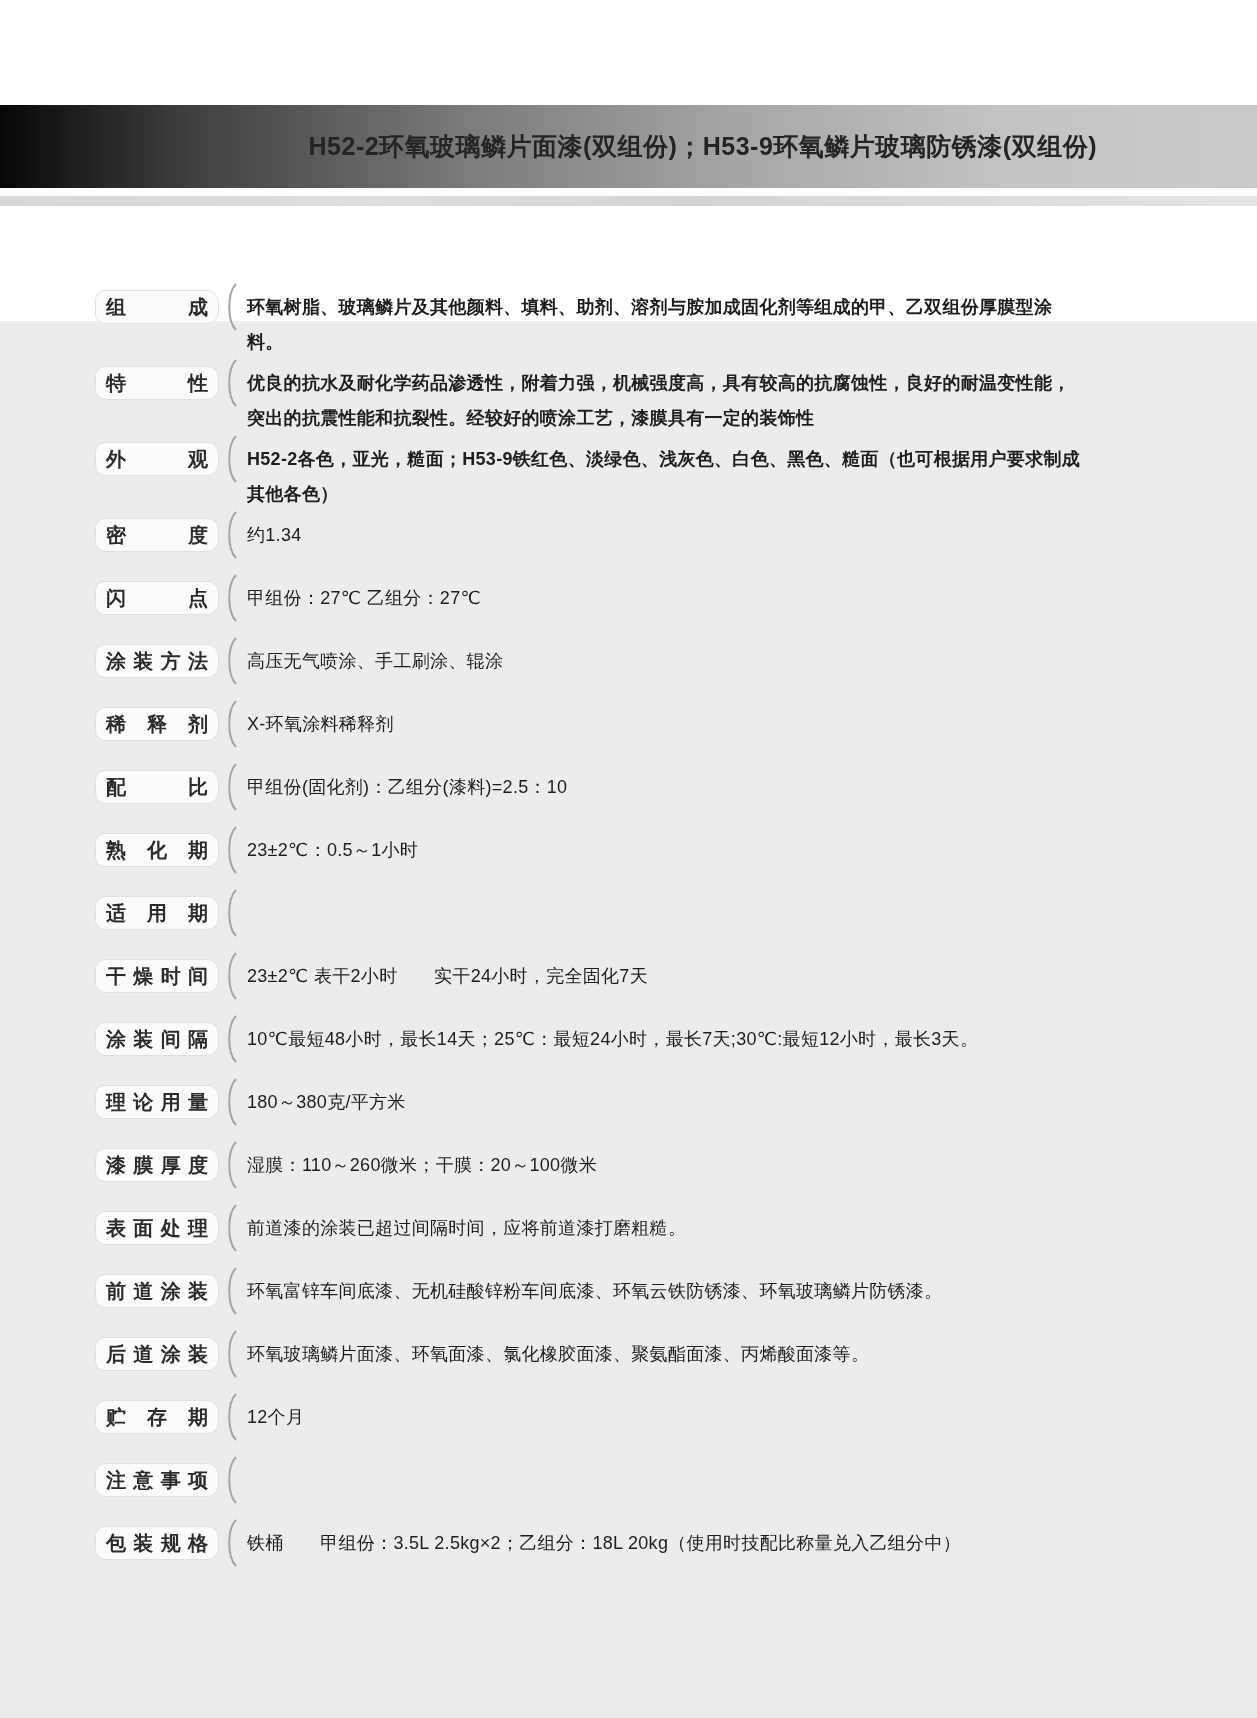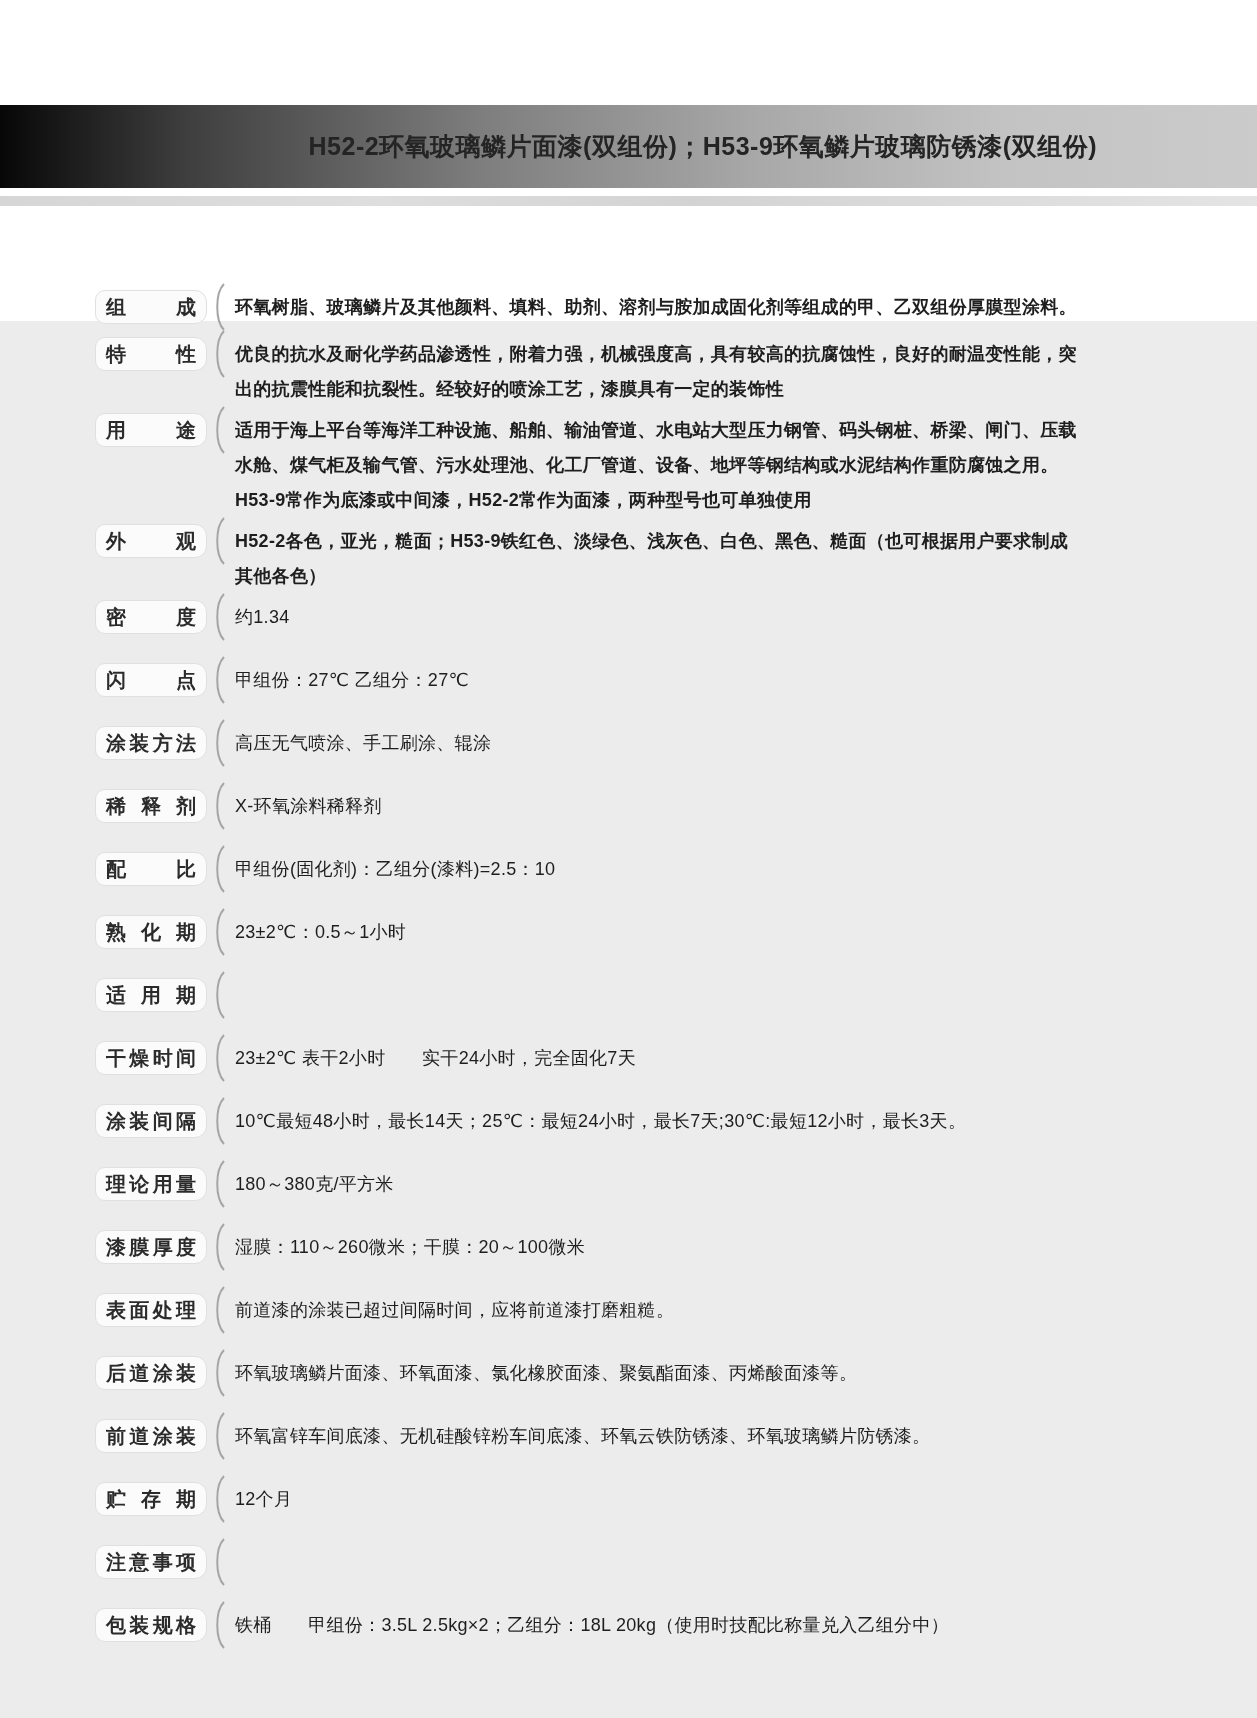--- a/index.html
+++ b/index.html
@@ -70,21 +70,21 @@
   .spec-row {
     display: flex;
     align-items: flex-start;
     margin-bottom: 22px;
   }
   .spec-row.tight {
     margin-bottom: 6px;
   }
   .label-pill {
     flex: none;
-    width: 112px;
+    width: 124px;
     height: 34px;
     box-sizing: border-box;
     background: var(--pill-bg, #fbfbfb);
     border: 1px solid var(--pill-border, #e0e0e0);
     border-radius: 10px 12px 12px 10px;
     display: flex;
     align-items: center;
     padding: 12px 10px;
   }
   .label-text {
@@ -143,32 +143,23 @@
   <div class="spec-row tight">
     <div class="label-pill">
       <span class="label-text">特 性</span>
     </div>
     <svg class="brace" viewBox="0 0 16 48" aria-hidden="true">
       <path d="M13,1 C4,10 4,38 13,47" stroke="currentColor" stroke-width="2" fill="none"></path>
     </svg>
     <div class="row-content bold">优良的抗水及耐化学药品渗透性，附着力强，机械强度高，具有较高的抗腐蚀性，良好的耐温变性能，突出的抗震性能和抗裂性。经较好的喷涂工艺，漆膜具有一定的装饰性</div>
   </div>
 
+
   <div class="spec-row tight">
     <div class="label-pill">
-      <span class="label-text">用 途</span>
-    </div>
-    <svg class="brace" viewBox="0 0 16 48" aria-hidden="true">
-      <path d="M13,1 C4,10 4,38 13,47" stroke="currentColor" stroke-width="2" fill="none"></path>
-    </svg>
-    <div class="row-content bold">适用于海上平台等海洋工种设施、船舶、输油管道、水电站大型压力钢管、码头钢桩、桥梁、闸门、压载水舱、煤气柜及输气管、污水处理池、化工厂管道、设备、地坪等钢结构或水泥结构作重防腐蚀之用。H53-9常作为底漆或中间漆，H52-2常作为面漆，两种型号也可单独使用</div>
-  </div>
-
-  <div class="spec-row tight">
-    <div class="label-pill">
       <span class="label-text">外 观</span>
     </div>
     <svg class="brace" viewBox="0 0 16 48" aria-hidden="true">
       <path d="M13,1 C4,10 4,38 13,47" stroke="currentColor" stroke-width="2" fill="none"></path>
     </svg>
     <div class="row-content bold">H52-2各色，亚光，糙面；H53-9铁红色、淡绿色、浅灰色、白色、黑色、糙面（也可根据用户要求制成其他各色）</div>
   </div>
 
   <div class="spec-row">
     <div class="label-pill">
@@ -284,40 +275,40 @@
       <span class="label-text">表面处理</span>
     </div>
     <svg class="brace" viewBox="0 0 16 48" aria-hidden="true">
       <path d="M13,1 C4,10 4,38 13,47" stroke="currentColor" stroke-width="2" fill="none"></path>
     </svg>
     <div class="row-content">前道漆的涂装已超过间隔时间，应将前道漆打磨粗糙。</div>
   </div>
 
   <div class="spec-row">
     <div class="label-pill">
+      <span class="label-text">前道涂装</span>
+    </div>
+    <svg class="brace" viewBox="0 0 16 48" aria-hidden="true">
+      <path d="M13,1 C4,10 4,38 13,47" stroke="currentColor" stroke-width="2" fill="none"></path>
+    </svg>
+    <div class="row-content">环氧富锌车间底漆、无机硅酸锌粉车间底漆、环氧云铁防锈漆、环氧玻璃鳞片防锈漆。</div>
+  </div>
+
+  <div class="spec-row">
+    <div class="label-pill">
       <span class="label-text">后道涂装</span>
     </div>
     <svg class="brace" viewBox="0 0 16 48" aria-hidden="true">
       <path d="M13,1 C4,10 4,38 13,47" stroke="currentColor" stroke-width="2" fill="none"></path>
     </svg>
     <div class="row-content">环氧玻璃鳞片面漆、环氧面漆、氯化橡胶面漆、聚氨酯面漆、丙烯酸面漆等。</div>
   </div>
 
   <div class="spec-row">
     <div class="label-pill">
-      <span class="label-text">前道涂装</span>
-    </div>
-    <svg class="brace" viewBox="0 0 16 48" aria-hidden="true">
-      <path d="M13,1 C4,10 4,38 13,47" stroke="currentColor" stroke-width="2" fill="none"></path>
-    </svg>
-    <div class="row-content">环氧富锌车间底漆、无机硅酸锌粉车间底漆、环氧云铁防锈漆、环氧玻璃鳞片防锈漆。</div>
-  </div>
-
-  <div class="spec-row">
-    <div class="label-pill">
       <span class="label-text">贮 存 期</span>
     </div>
     <svg class="brace" viewBox="0 0 16 48" aria-hidden="true">
       <path d="M13,1 C4,10 4,38 13,47" stroke="currentColor" stroke-width="2" fill="none"></path>
     </svg>
     <div class="row-content">12个月</div>
   </div>
 
   <div class="spec-row">
     <div class="label-pill">

